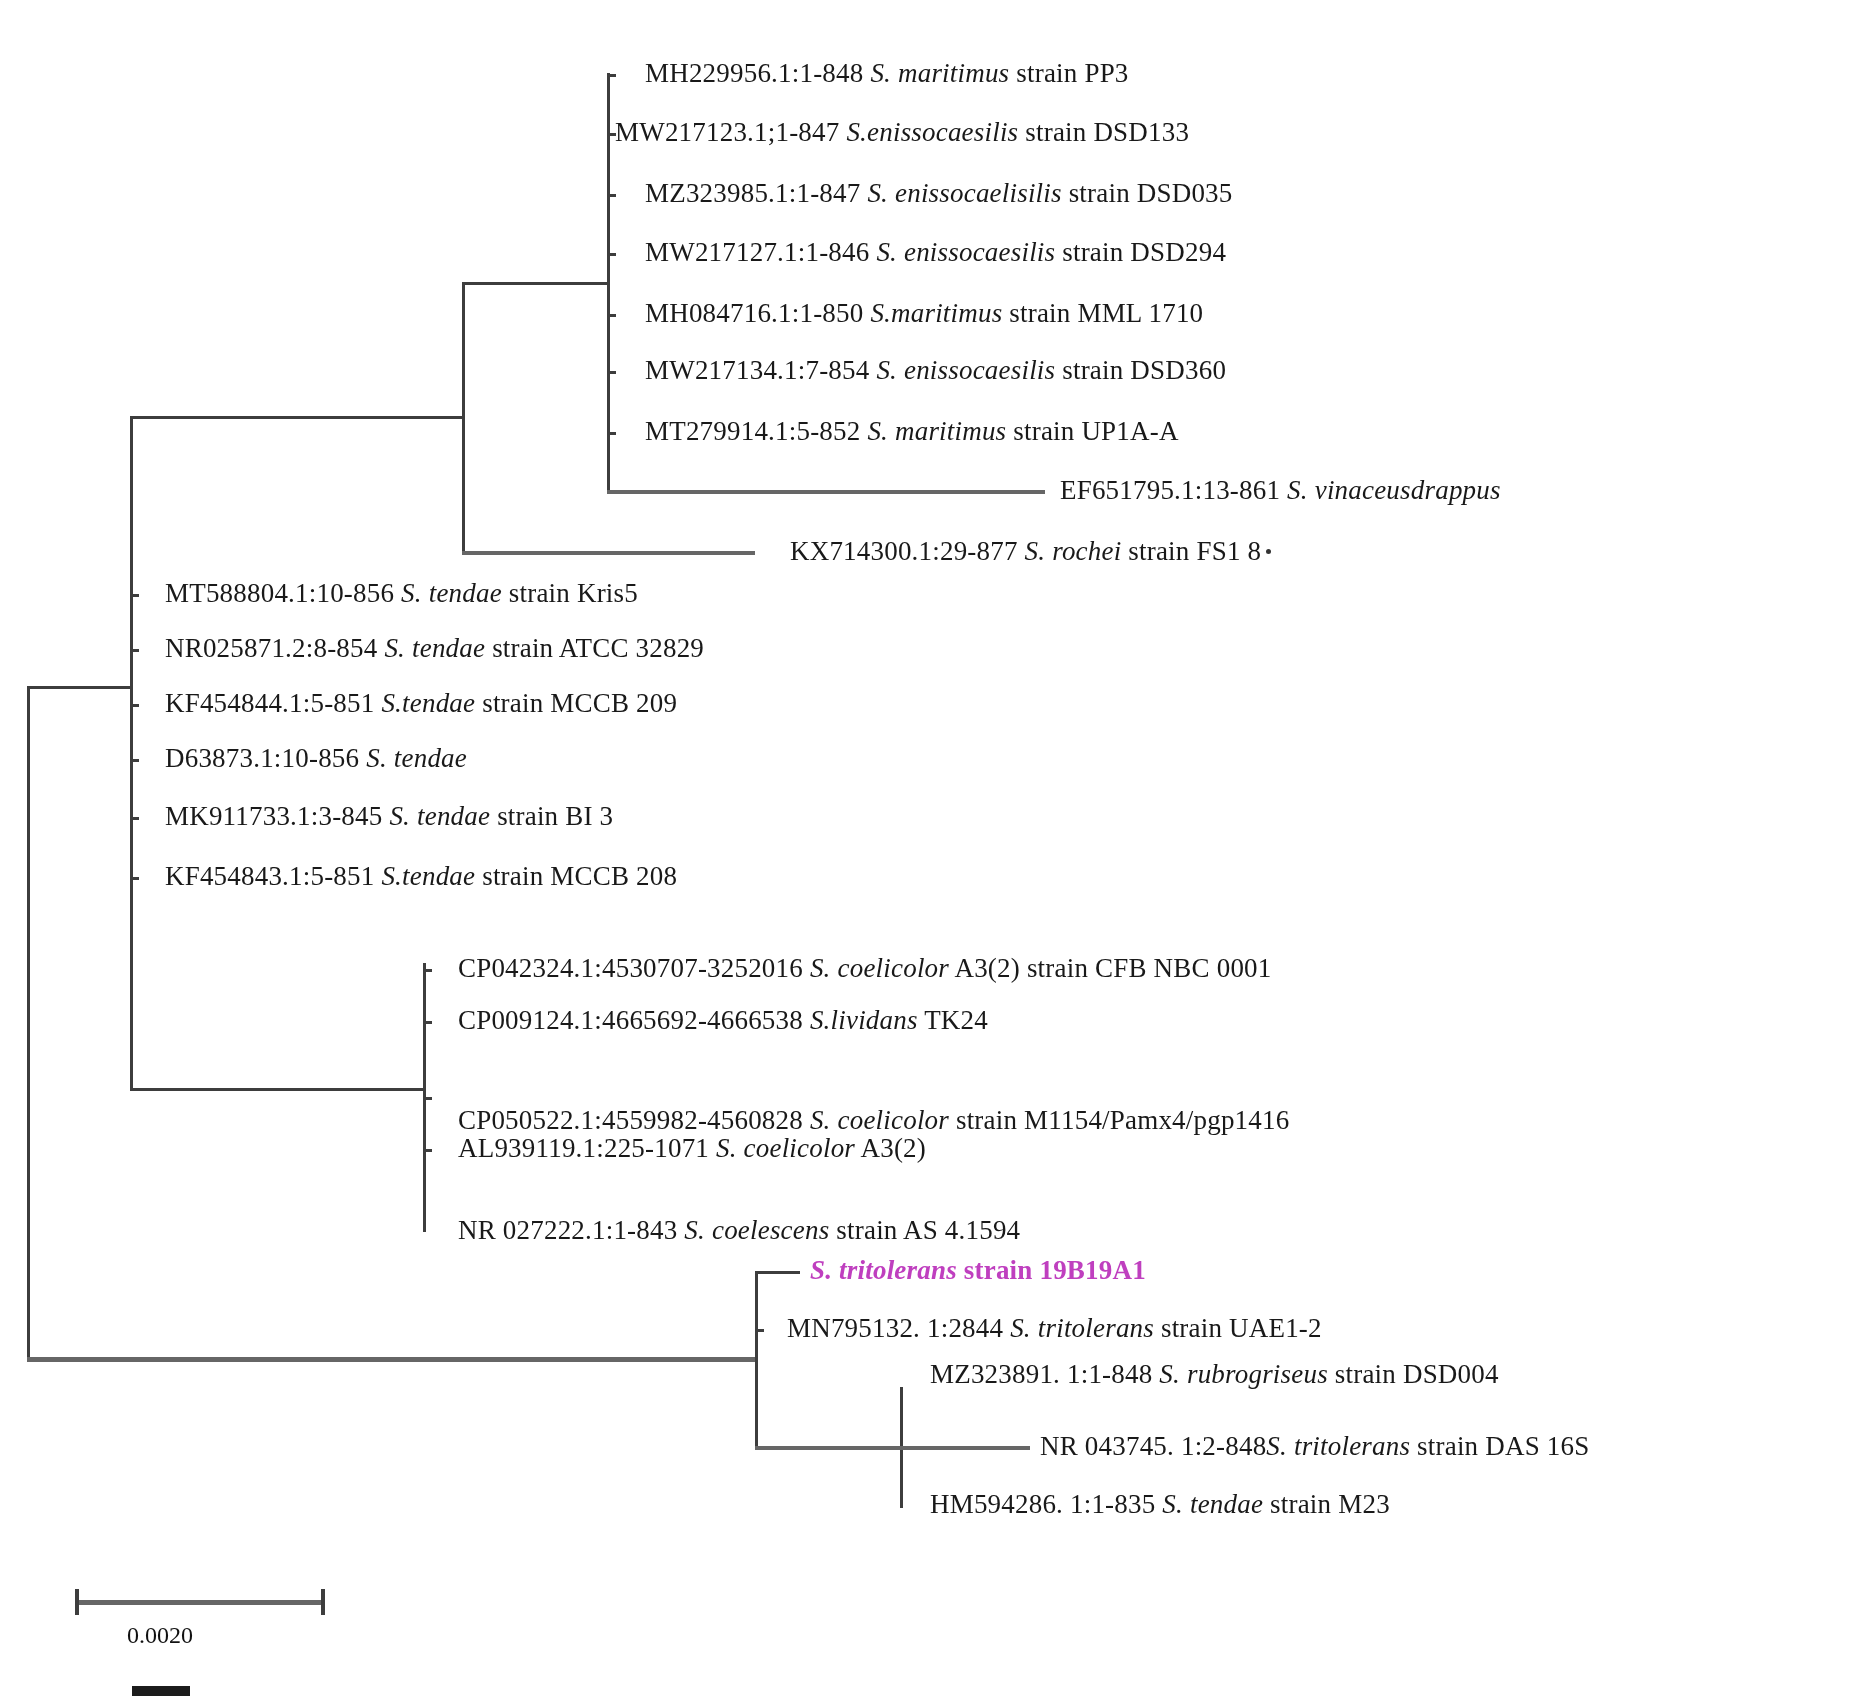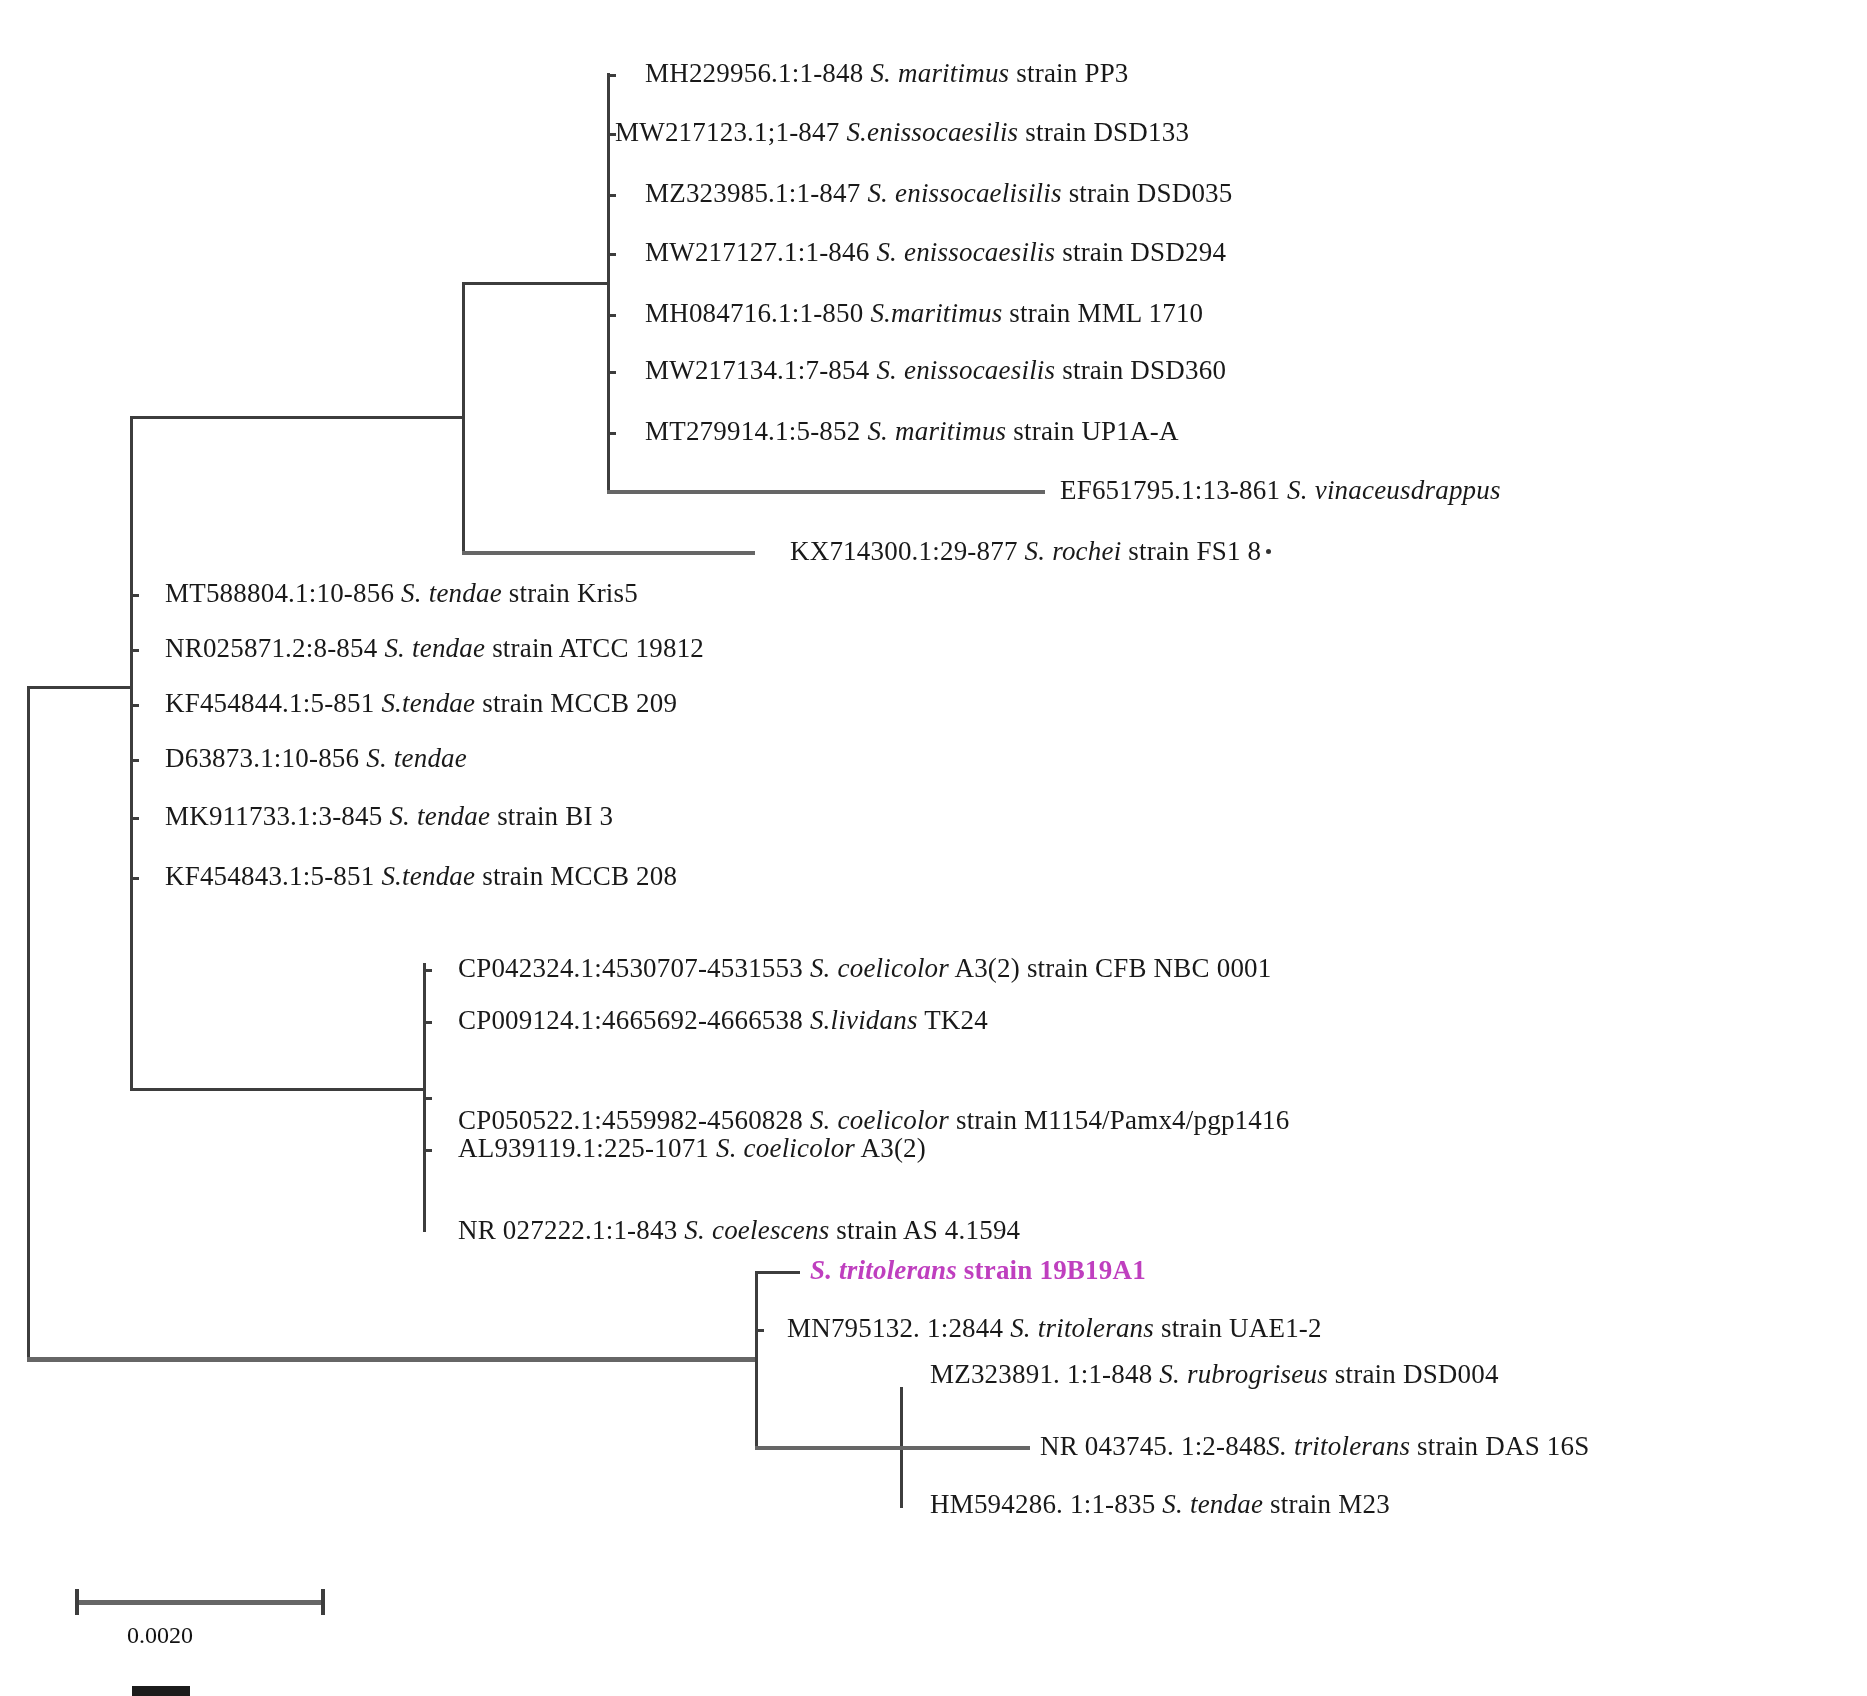--- a/index.html
+++ b/index.html
@@ -73,26 +73,26 @@
       <div class="taxon" style="left: 645px; top: 75px;"><span>MH229956.1:1-848 </span><span class="sp">S. maritimus</span><span> strain PP3</span></div>
       <div class="taxon" style="left: 615px; top: 134px;"><span>MW217123.1;1-847 </span><span class="sp">S.enissocaesilis</span><span> strain DSD133</span></div>
       <div class="taxon" style="left: 645px; top: 195px;"><span>MZ323985.1:1-847 </span><span class="sp">S. enissocaelisilis</span><span> strain DSD035</span></div>
       <div class="taxon" style="left: 645px; top: 254px;"><span>MW217127.1:1-846 </span><span class="sp">S. enissocaesilis</span><span> strain DSD294</span></div>
       <div class="taxon" style="left: 645px; top: 315px; text-align: right;"><span>MH084716.1:1-850 </span><span class="sp">S.maritimus</span><span> strain MML 1710</span></div>
       <div class="taxon" style="left: 645px; top: 372px;"><span>MW217134.1:7-854 </span><span class="sp">S. enissocaesilis</span><span> strain DSD360</span></div>
       <div class="taxon" style="left: 645px; top: 433px;"><span>MT279914.1:5-852 </span><span class="sp">S. maritimus</span><span> strain UP1A-A</span></div>
       <div class="taxon" style="left: 1060px; top: 492px;"><span>EF651795.1:13-861 </span><span class="sp">S. vinaceusdrappus</span><span></span></div>
       <div class="taxon" style="left: 790px; top: 553px;"><span>KX714300.1:29-877 </span><span class="sp">S. rochei</span><span> strain  FS1 8</span></div>
       <div class="taxon" style="left: 165px; top: 595px;"><span>MT588804.1:10-856 </span><span class="sp">S. tendae</span><span> strain  Kris5</span></div>
-      <div class="taxon" style="left: 165px; top: 650px;"><span>NR025871.2:8-854 </span><span class="sp">S. tendae</span><span> strain  ATCC 19812</span></div>
+      <div class="taxon" style="left: 165px; top: 650px;"><span>NR025871.2:8-854 </span><span class="sp">S. tendae</span><span> strain  ATCC 32829</span></div>
       <div class="taxon" style="left: 165px; top: 705px;"><span>KF454844.1:5-851 </span><span class="sp">S.tendae</span><span> strain  MCCB 209</span></div>
       <div class="taxon" style="left: 165px; top: 760px;"><span>D63873.1:10-856 </span><span class="sp">S. tendae</span><span></span></div>
       <div class="taxon" style="left: 165px; top: 818px;"><span>MK911733.1:3-845 </span><span class="sp">S. tendae</span><span> strain  BI 3</span></div>
       <div class="taxon" style="left: 165px; top: 878px;"><span>KF454843.1:5-851 </span><span class="sp">S.tendae</span><span> strain  MCCB 208</span></div>
-      <div class="taxon" style="left: 458px; top: 970px;"><span>CP042324.1:4530707-4531553 </span><span class="sp">S. coelicolor</span><span> A3(2)  strain  CFB NBC 0001</span></div>
+      <div class="taxon" style="left: 458px; top: 970px;"><span>CP042324.1:4530707-3252016 </span><span class="sp">S. coelicolor</span><span> A3(2)  strain  CFB NBC 0001</span></div>
       <div class="taxon" style="left: 458px; top: 1022px;"><span>CP009124.1:4665692-4666538 </span><span class="sp">S.lividans</span><span> TK24</span></div>
       <div class="taxon" style="left: 458px; top: 1098px; margin-top: 24px;"><span>CP050522.1:4559982-4560828 </span><span class="sp">S. coelicolor</span><span> strain  M1154/Pamx4/pgp1416</span></div>
       <div class="taxon" style="left: 458px; top: 1150px;"><span>AL939119.1:225-1071 </span><span class="sp">S. coelicolor</span><span> A3(2)</span></div>
       <div class="taxon" style="left: 458px; top: 1232px;"><span>NR 027222.1:1-843 </span><span class="sp">S. coelescens</span><span>  strain  AS 4.1594</span></div>
       <div class="taxon" style="left: 810px; top: 1272px; color: rgb(191, 63, 191); font-weight: bold;"><span></span><span class="sp">S. tritolerans</span><span> strain 19B19A1</span></div>
       <div class="taxon" style="left: 787px; top: 1330px;"><span>MN795132. 1:2844 </span><span class="sp">S. tritolerans</span><span> strain UAE1-2</span></div>
       <div class="taxon" style="left: 930px; top: 1376px;"><span>MZ323891. 1:1-848 </span><span class="sp">S. rubrogriseus</span><span> strain DSD004</span></div>
       <div class="taxon" style="left: 1040px; top: 1448px;"><span>NR 043745. 1:2-848</span><span class="sp">S. tritolerans</span><span> strain DAS 16S</span></div>
       <div class="taxon" style="left: 930px; top: 1506px;"><span>HM594286. 1:1-835 </span><span class="sp">S. tendae</span><span> strain  M23</span></div>
     </div>

